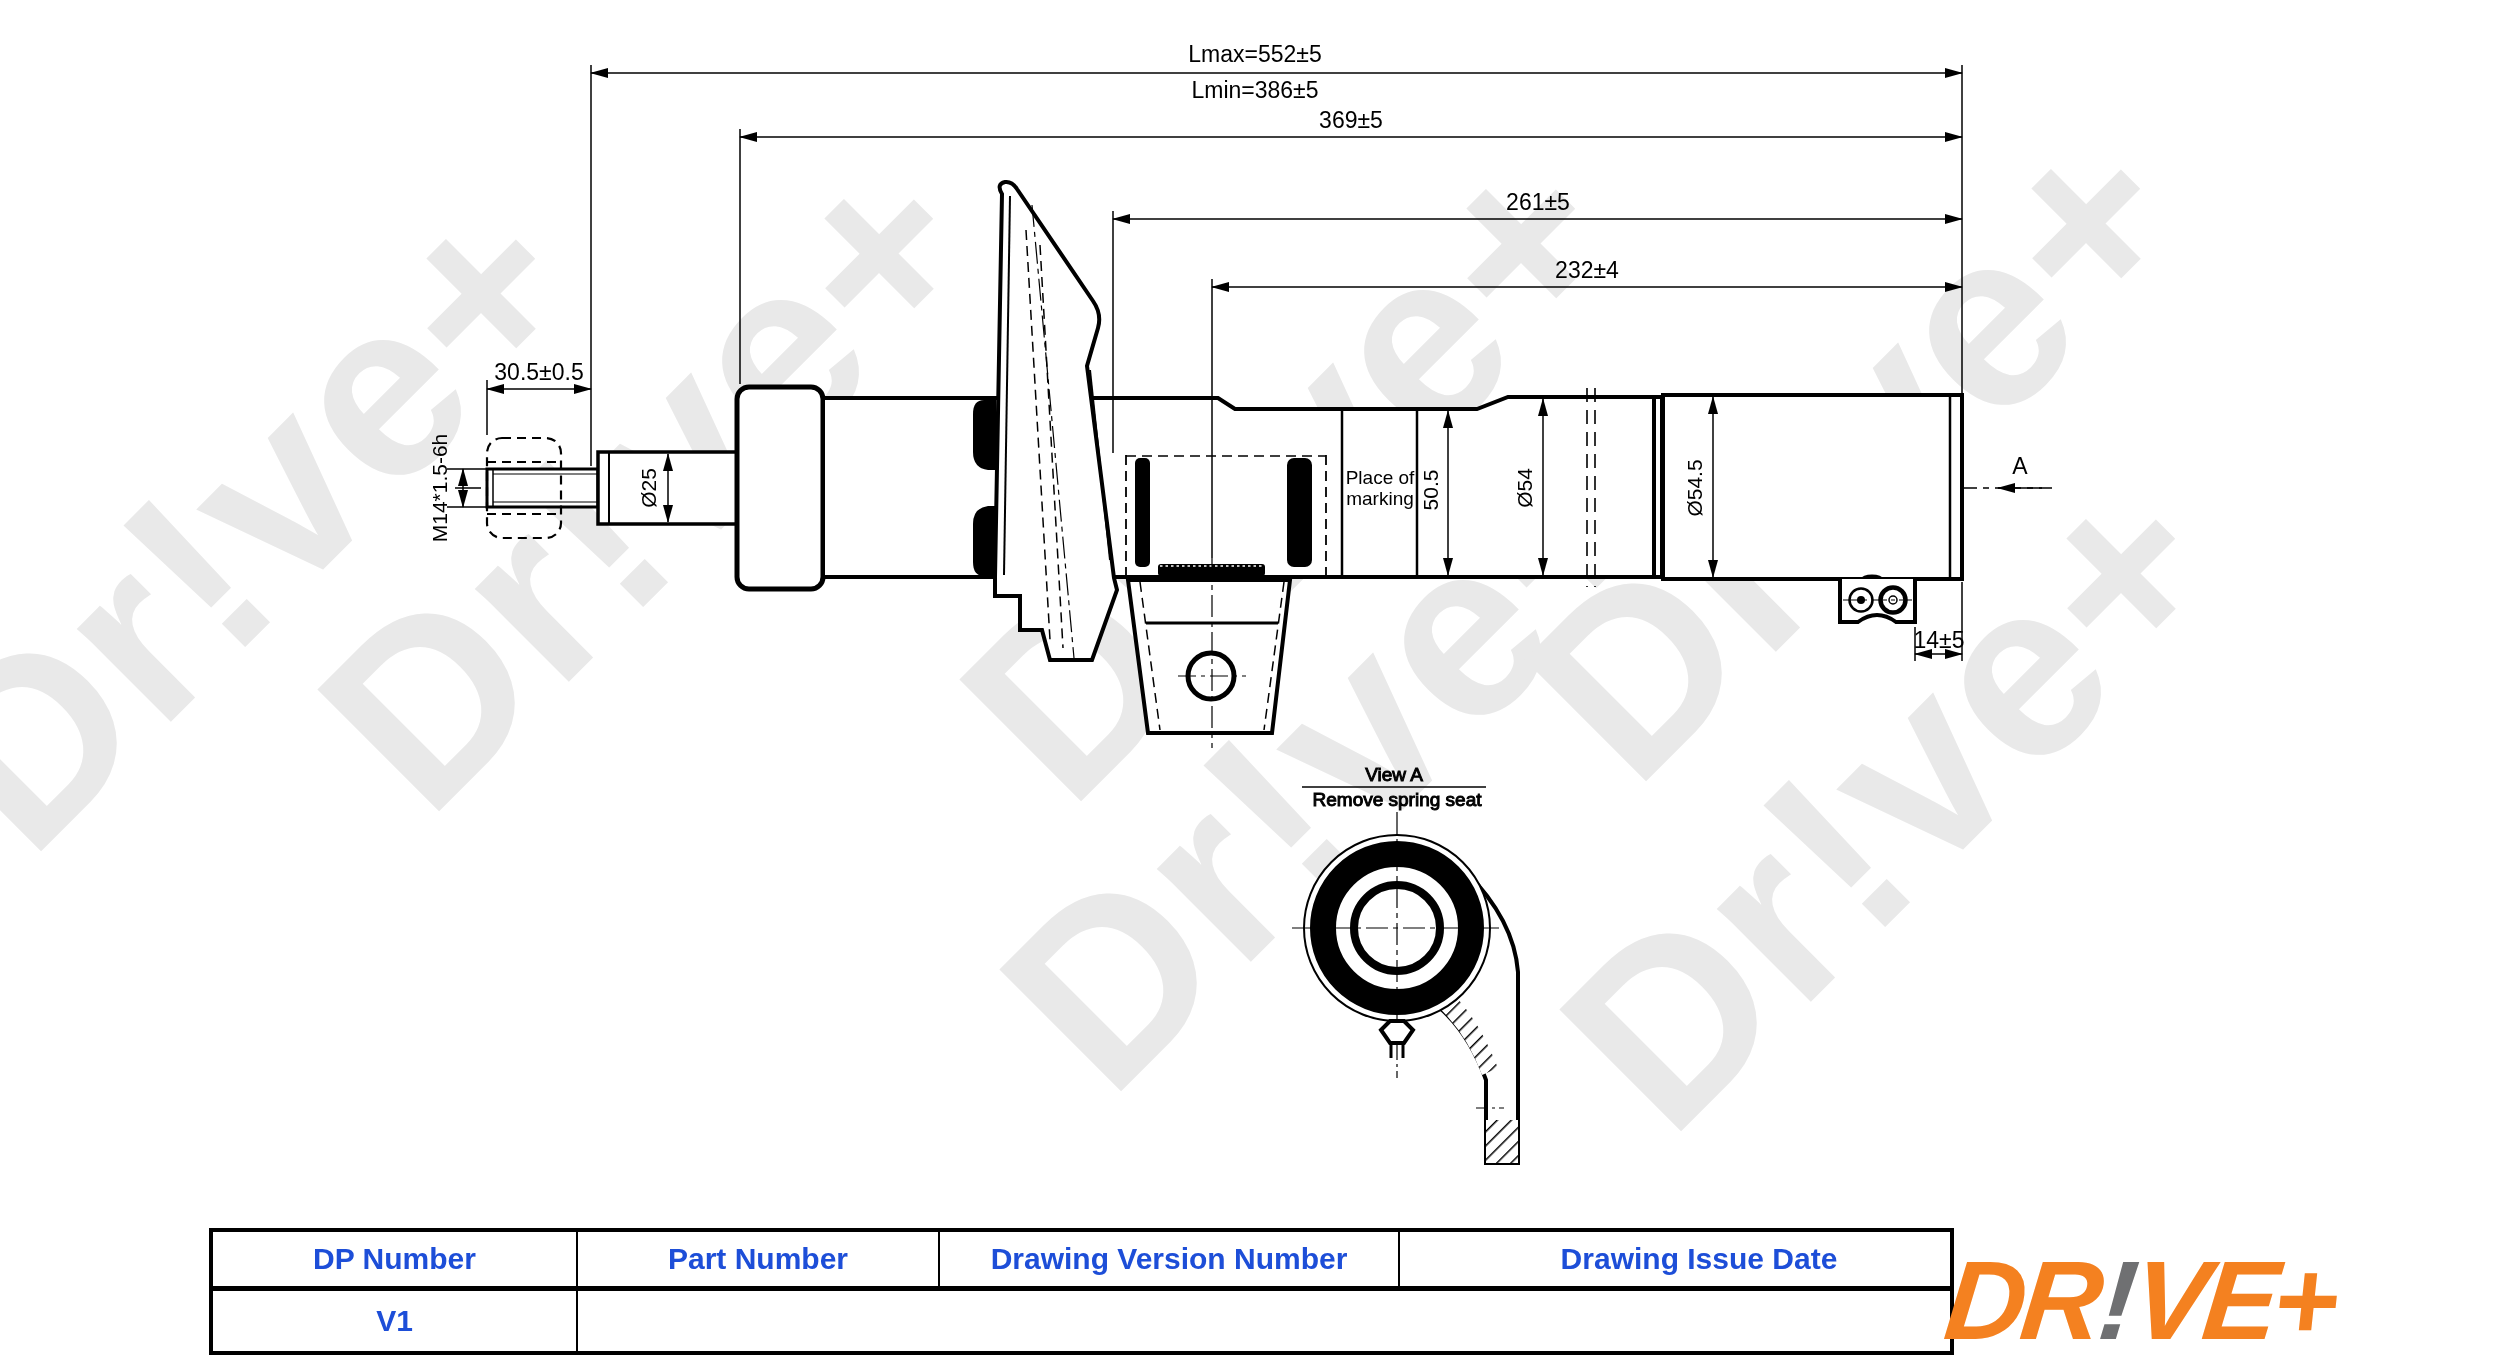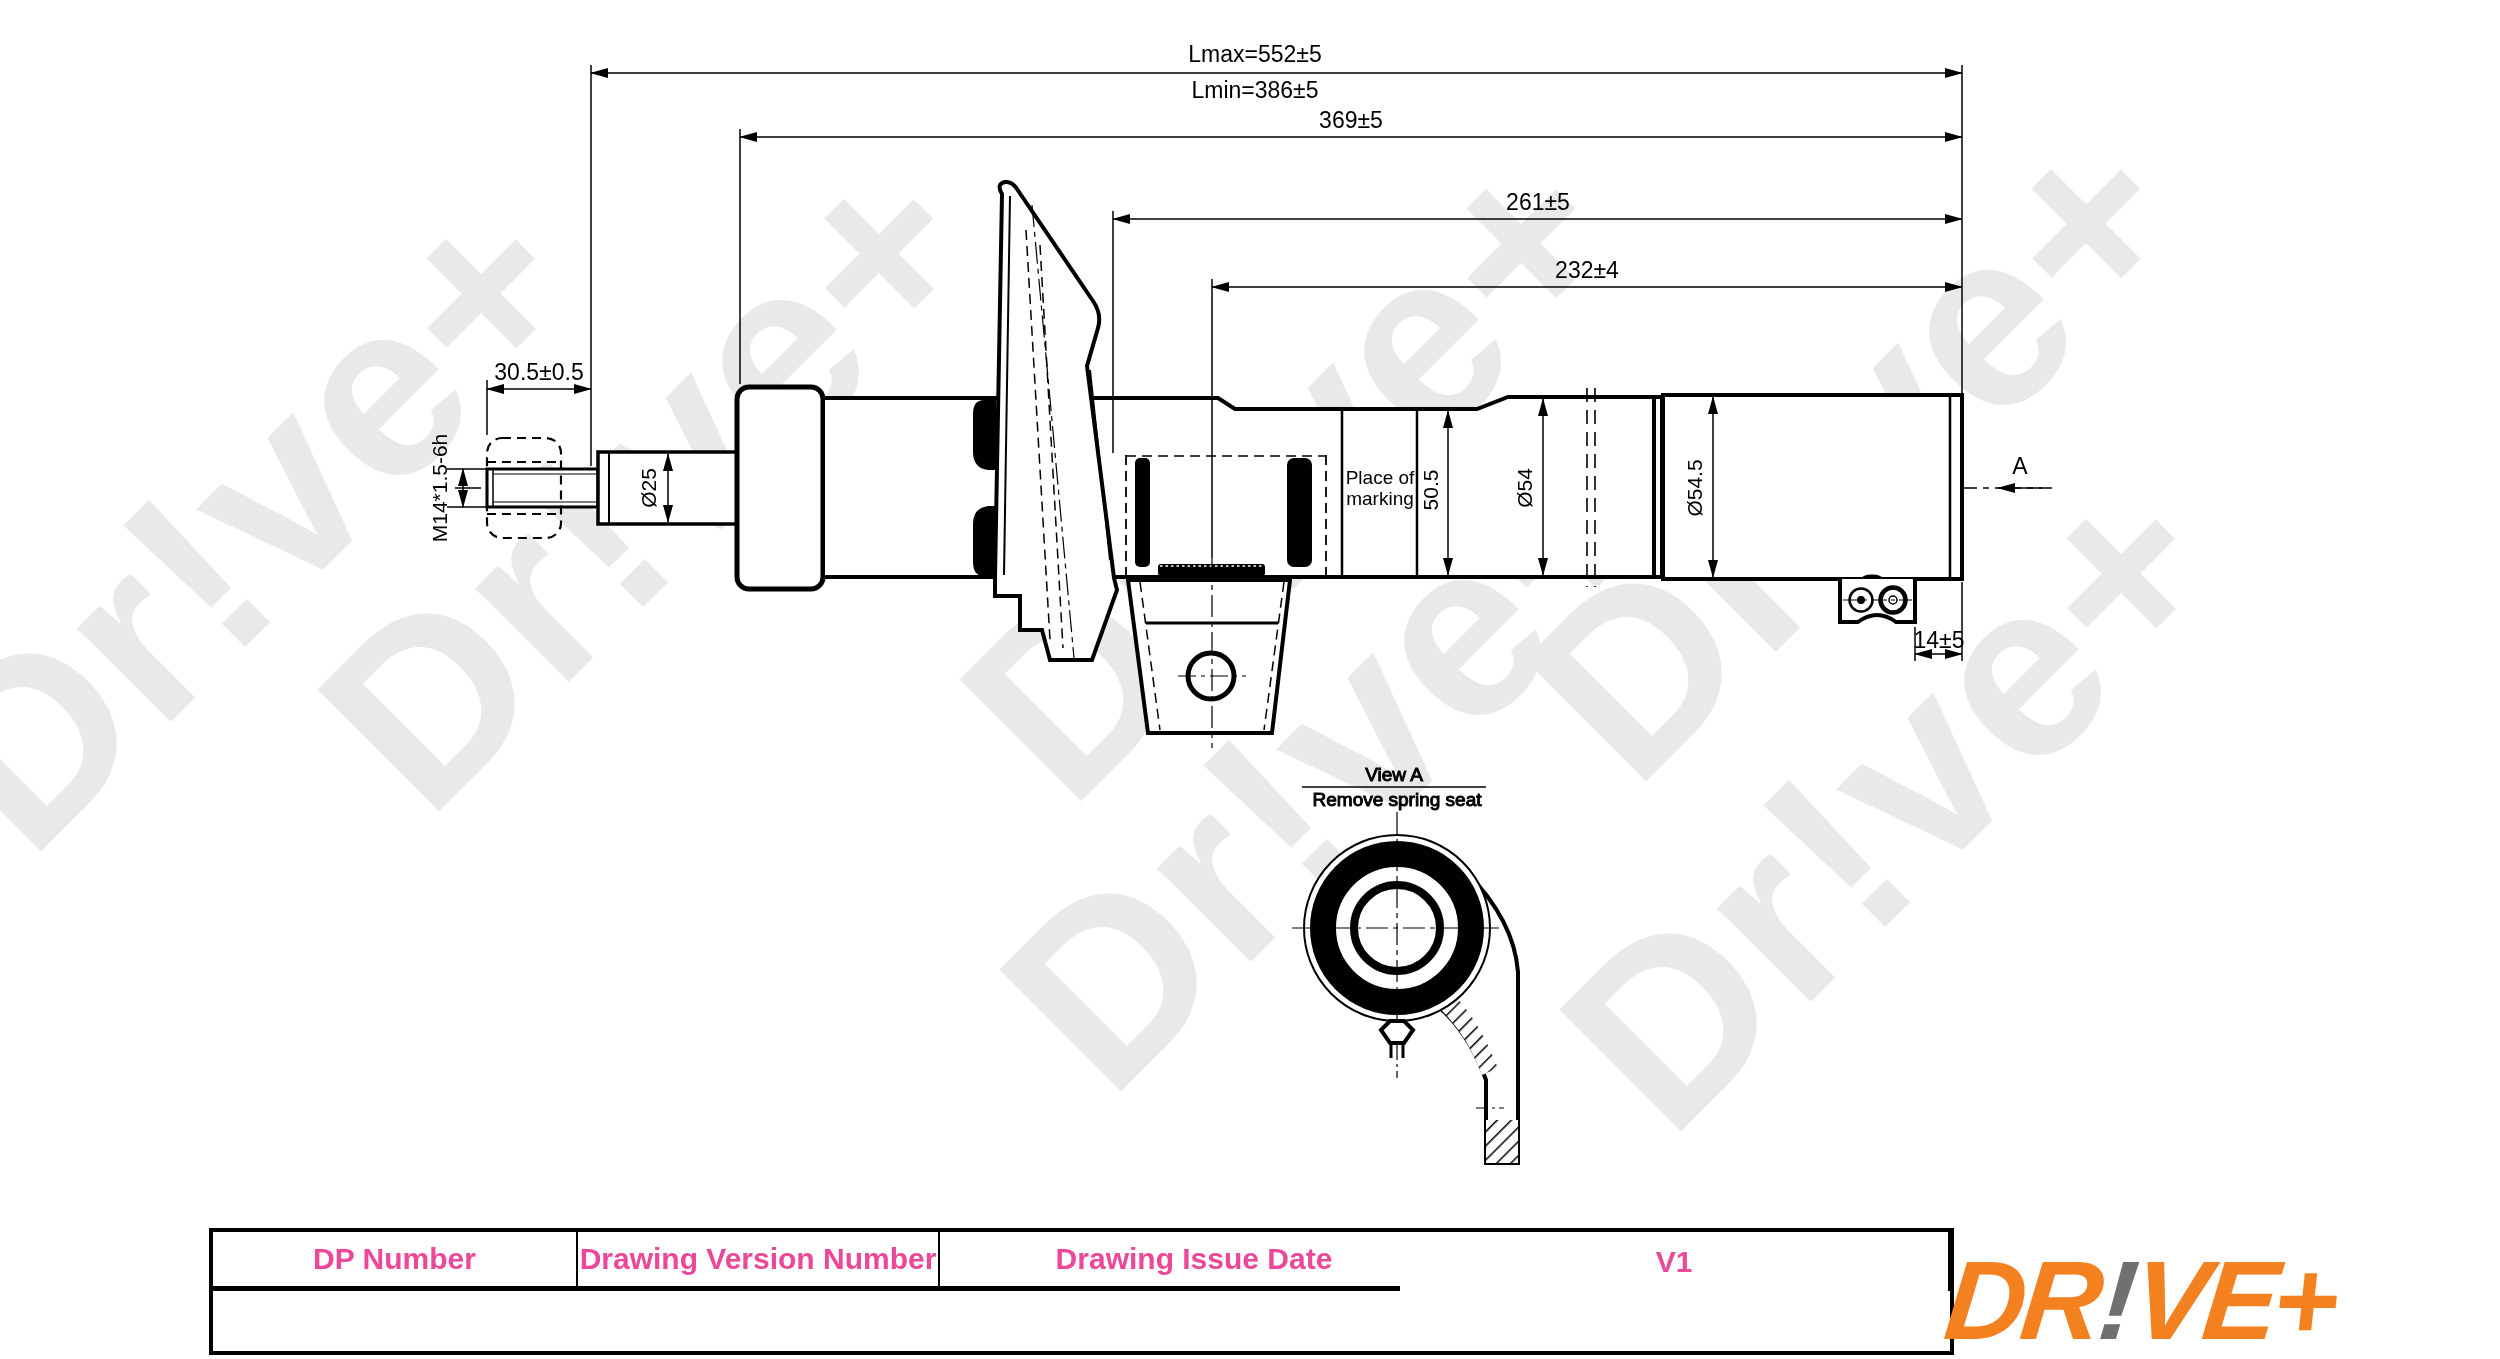--- a/index.html
+++ b/index.html
@@ -6,21 +6,21 @@
   .page{position:relative;width:2500px;height:1359px;background:#ffffff;overflow:hidden;
         font-family:"Liberation Sans", sans-serif;}
   .watermarks{position:absolute;inset:0;z-index:0;}
   .wm{position:absolute;font-size:250px;font-weight:bold;color:#e9e9e9;white-space:nowrap;
       transform:translate(-50%,-50%) rotate(-45deg);letter-spacing:2px;}
   svg.drawing{position:absolute;left:0;top:0;z-index:1;}
   .titleblock{position:absolute;left:209px;top:1228px;width:1745px;height:127px;z-index:2;
       border:4px solid #000;box-sizing:border-box;background:#fff;
       display:grid;grid-template-columns:365px 362px 460px 550px;grid-template-rows:59px 1fr;}
   .tb-cell{border-right:2px solid #000;display:flex;align-items:center;justify-content:center;
-      font-weight:bold;font-size:30px;color:#ec4899;box-sizing:border-box;}
+      font-weight:bold;font-size:30px;color:#1d4ed8;box-sizing:border-box;}
   .tb-cell.last{border-right:none;padding-left:48px;}
   .tb-cell.hdr{border-bottom:5px solid #000;}
   .logo{position:absolute;left:1946px;top:1244px;width:552px;height:112px;z-index:3;
       display:flex;align-items:center;justify-content:flex-start;
       font-size:112px;font-weight:bold;font-style:italic;letter-spacing:-5px;
       transform:skewX(-6deg);white-space:nowrap;}
   .logo .or{color:#F48120;}
   .logo .gr{color:#6F7072;padding:0 2px;}
   text{font-family:"Liberation Sans", sans-serif;fill:#000;}
   .dimtxt{font-size:23px;}
@@ -220,20 +220,21 @@
         <path d="M1381,1030 L1390,1021 L1404,1021 L1413,1030 L1404,1043 L1390,1043 Z" fill="#fff" stroke-width="4"></path>
         <line x1="1391" y1="1043" x2="1391" y2="1058" stroke-width="3"></line>
         <line x1="1403" y1="1043" x2="1403" y2="1058" stroke-width="3"></line>
         <line x1="1397" y1="1048" x2="1397" y2="1078" stroke-width="1.2" stroke-dasharray="12 4 3 4"></line>
       </g>
     </g>
   </svg>
 
   <div class="titleblock">
     <div class="tb-cell hdr">DP Number</div>
+    <div class="tb-cell hdr">Part Number</div>
     <div class="tb-cell hdr">Drawing Version Number</div>
     <div class="tb-cell hdr last">Drawing Issue Date</div>
     <div class="tb-cell">V1</div>
   </div>
 
   <div class="logo">
     <span class="or">DR</span>
       <span class="gr">!</span>
       <span class="or">VE+</span>
   </div>

